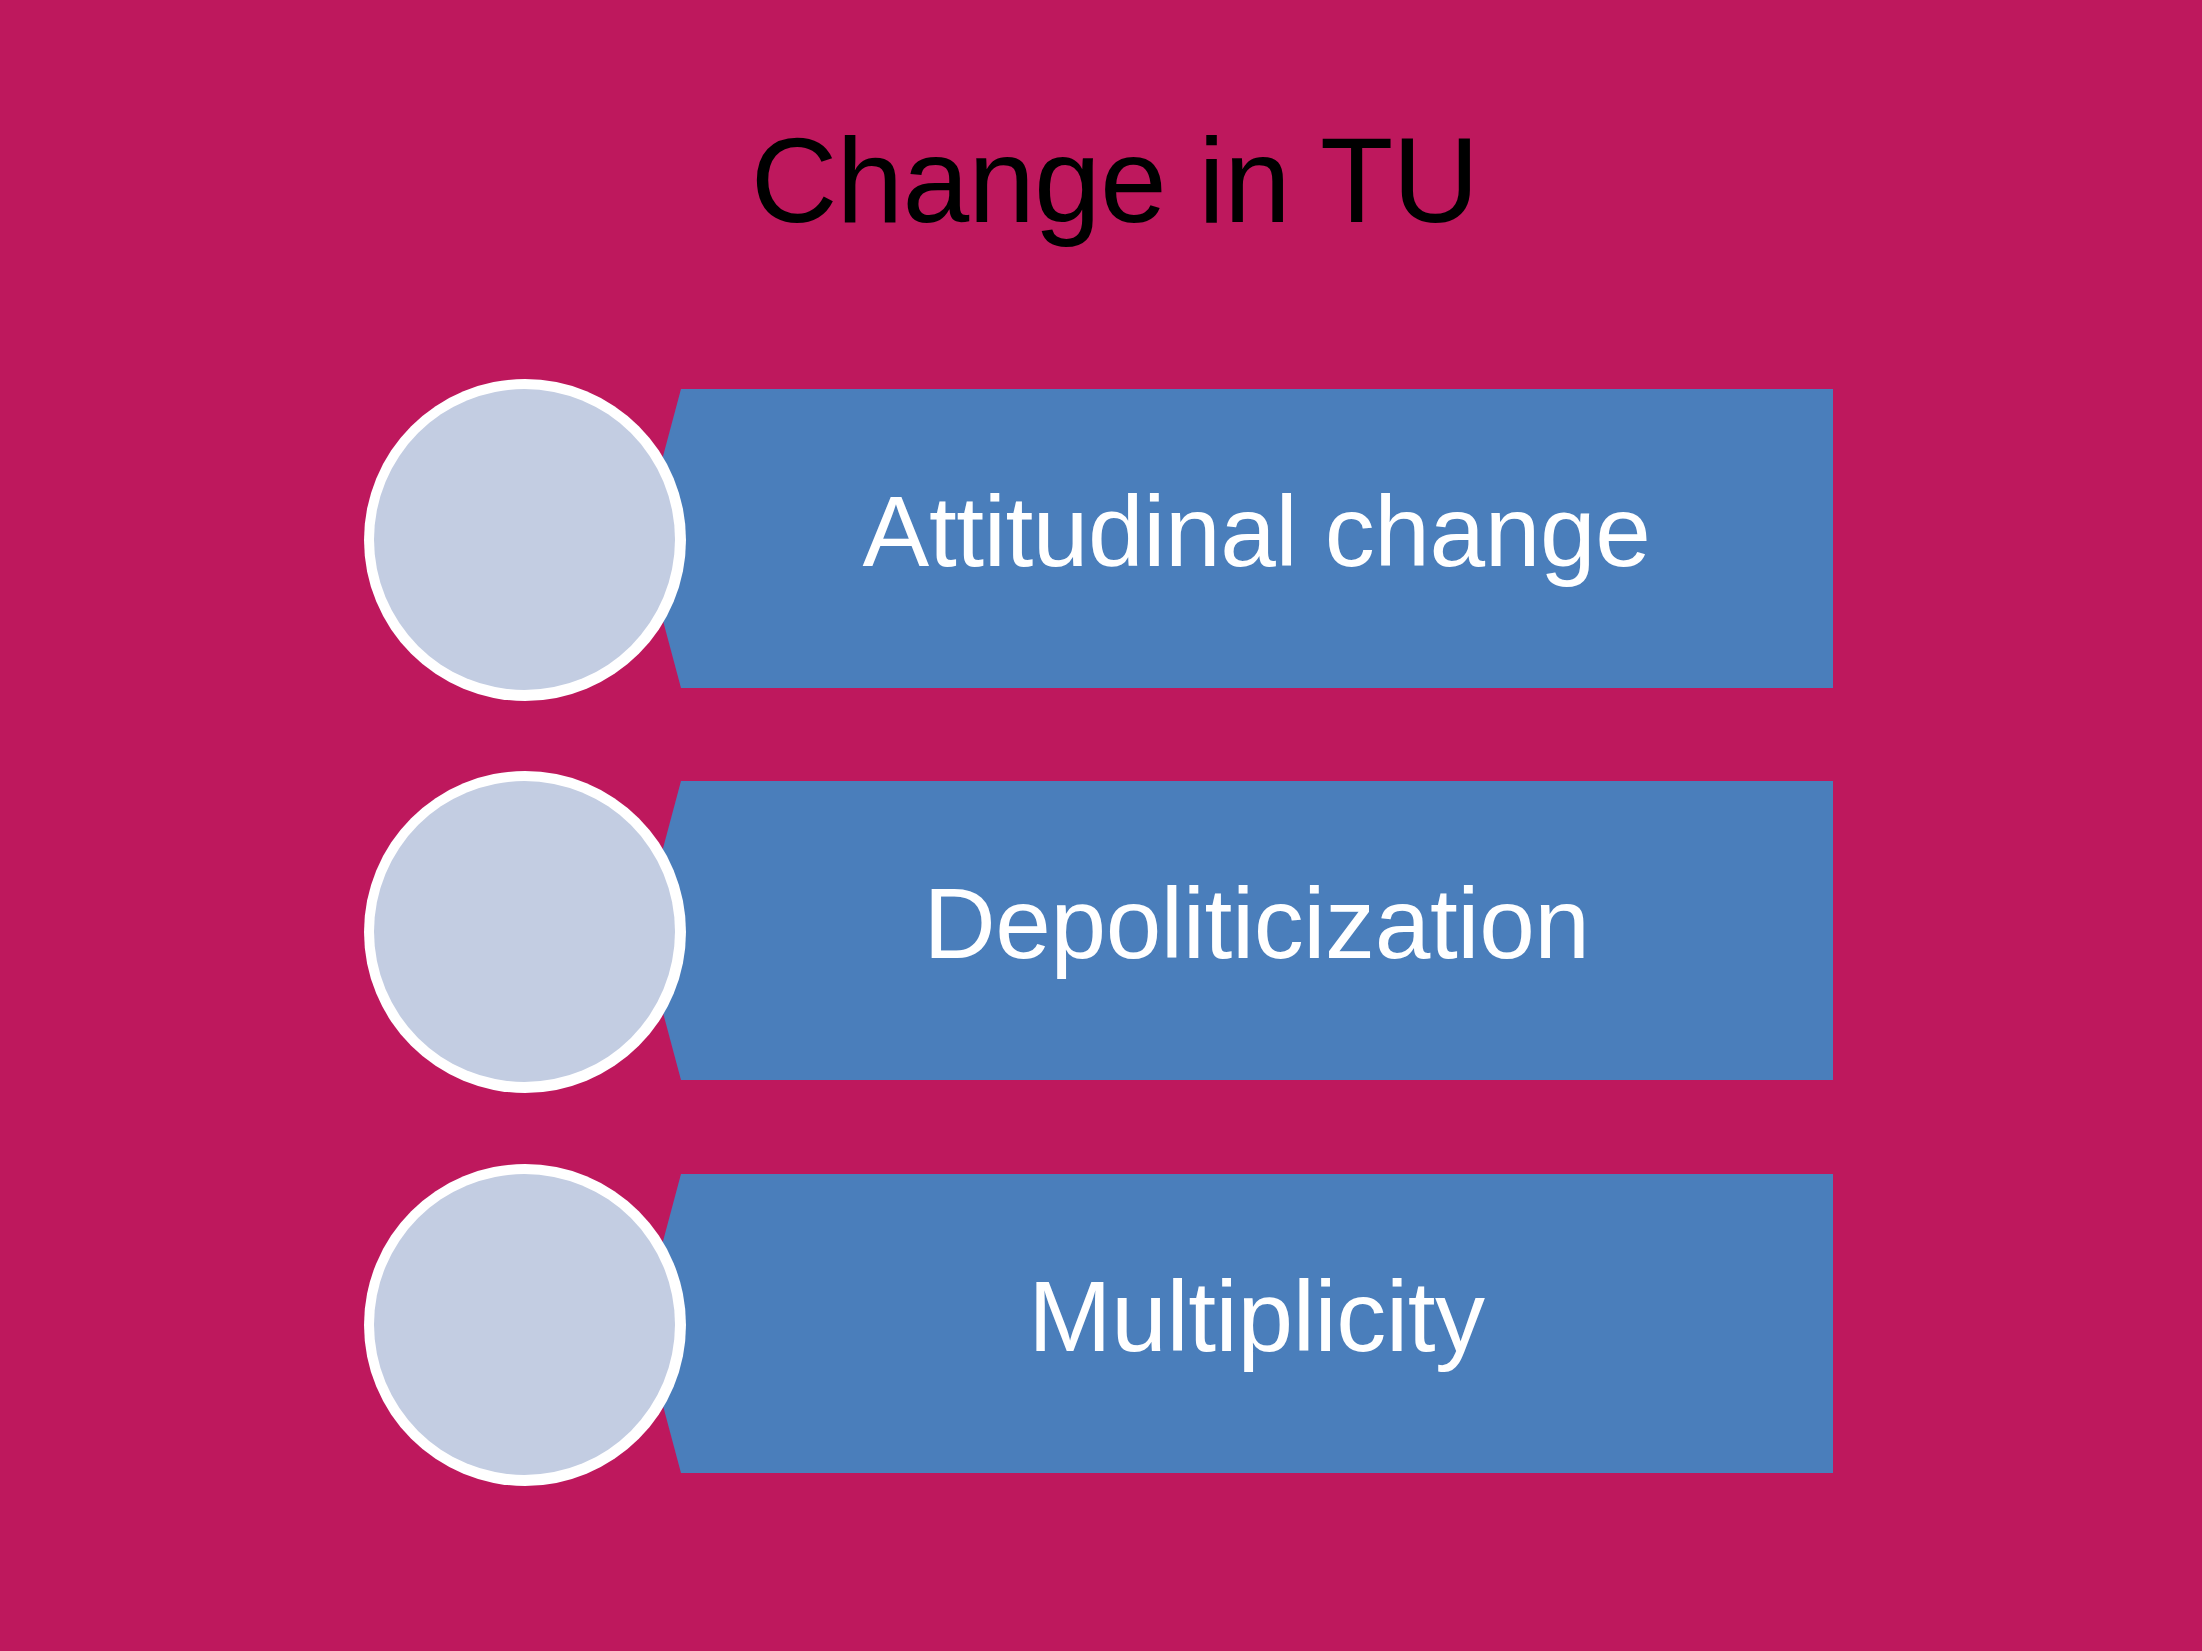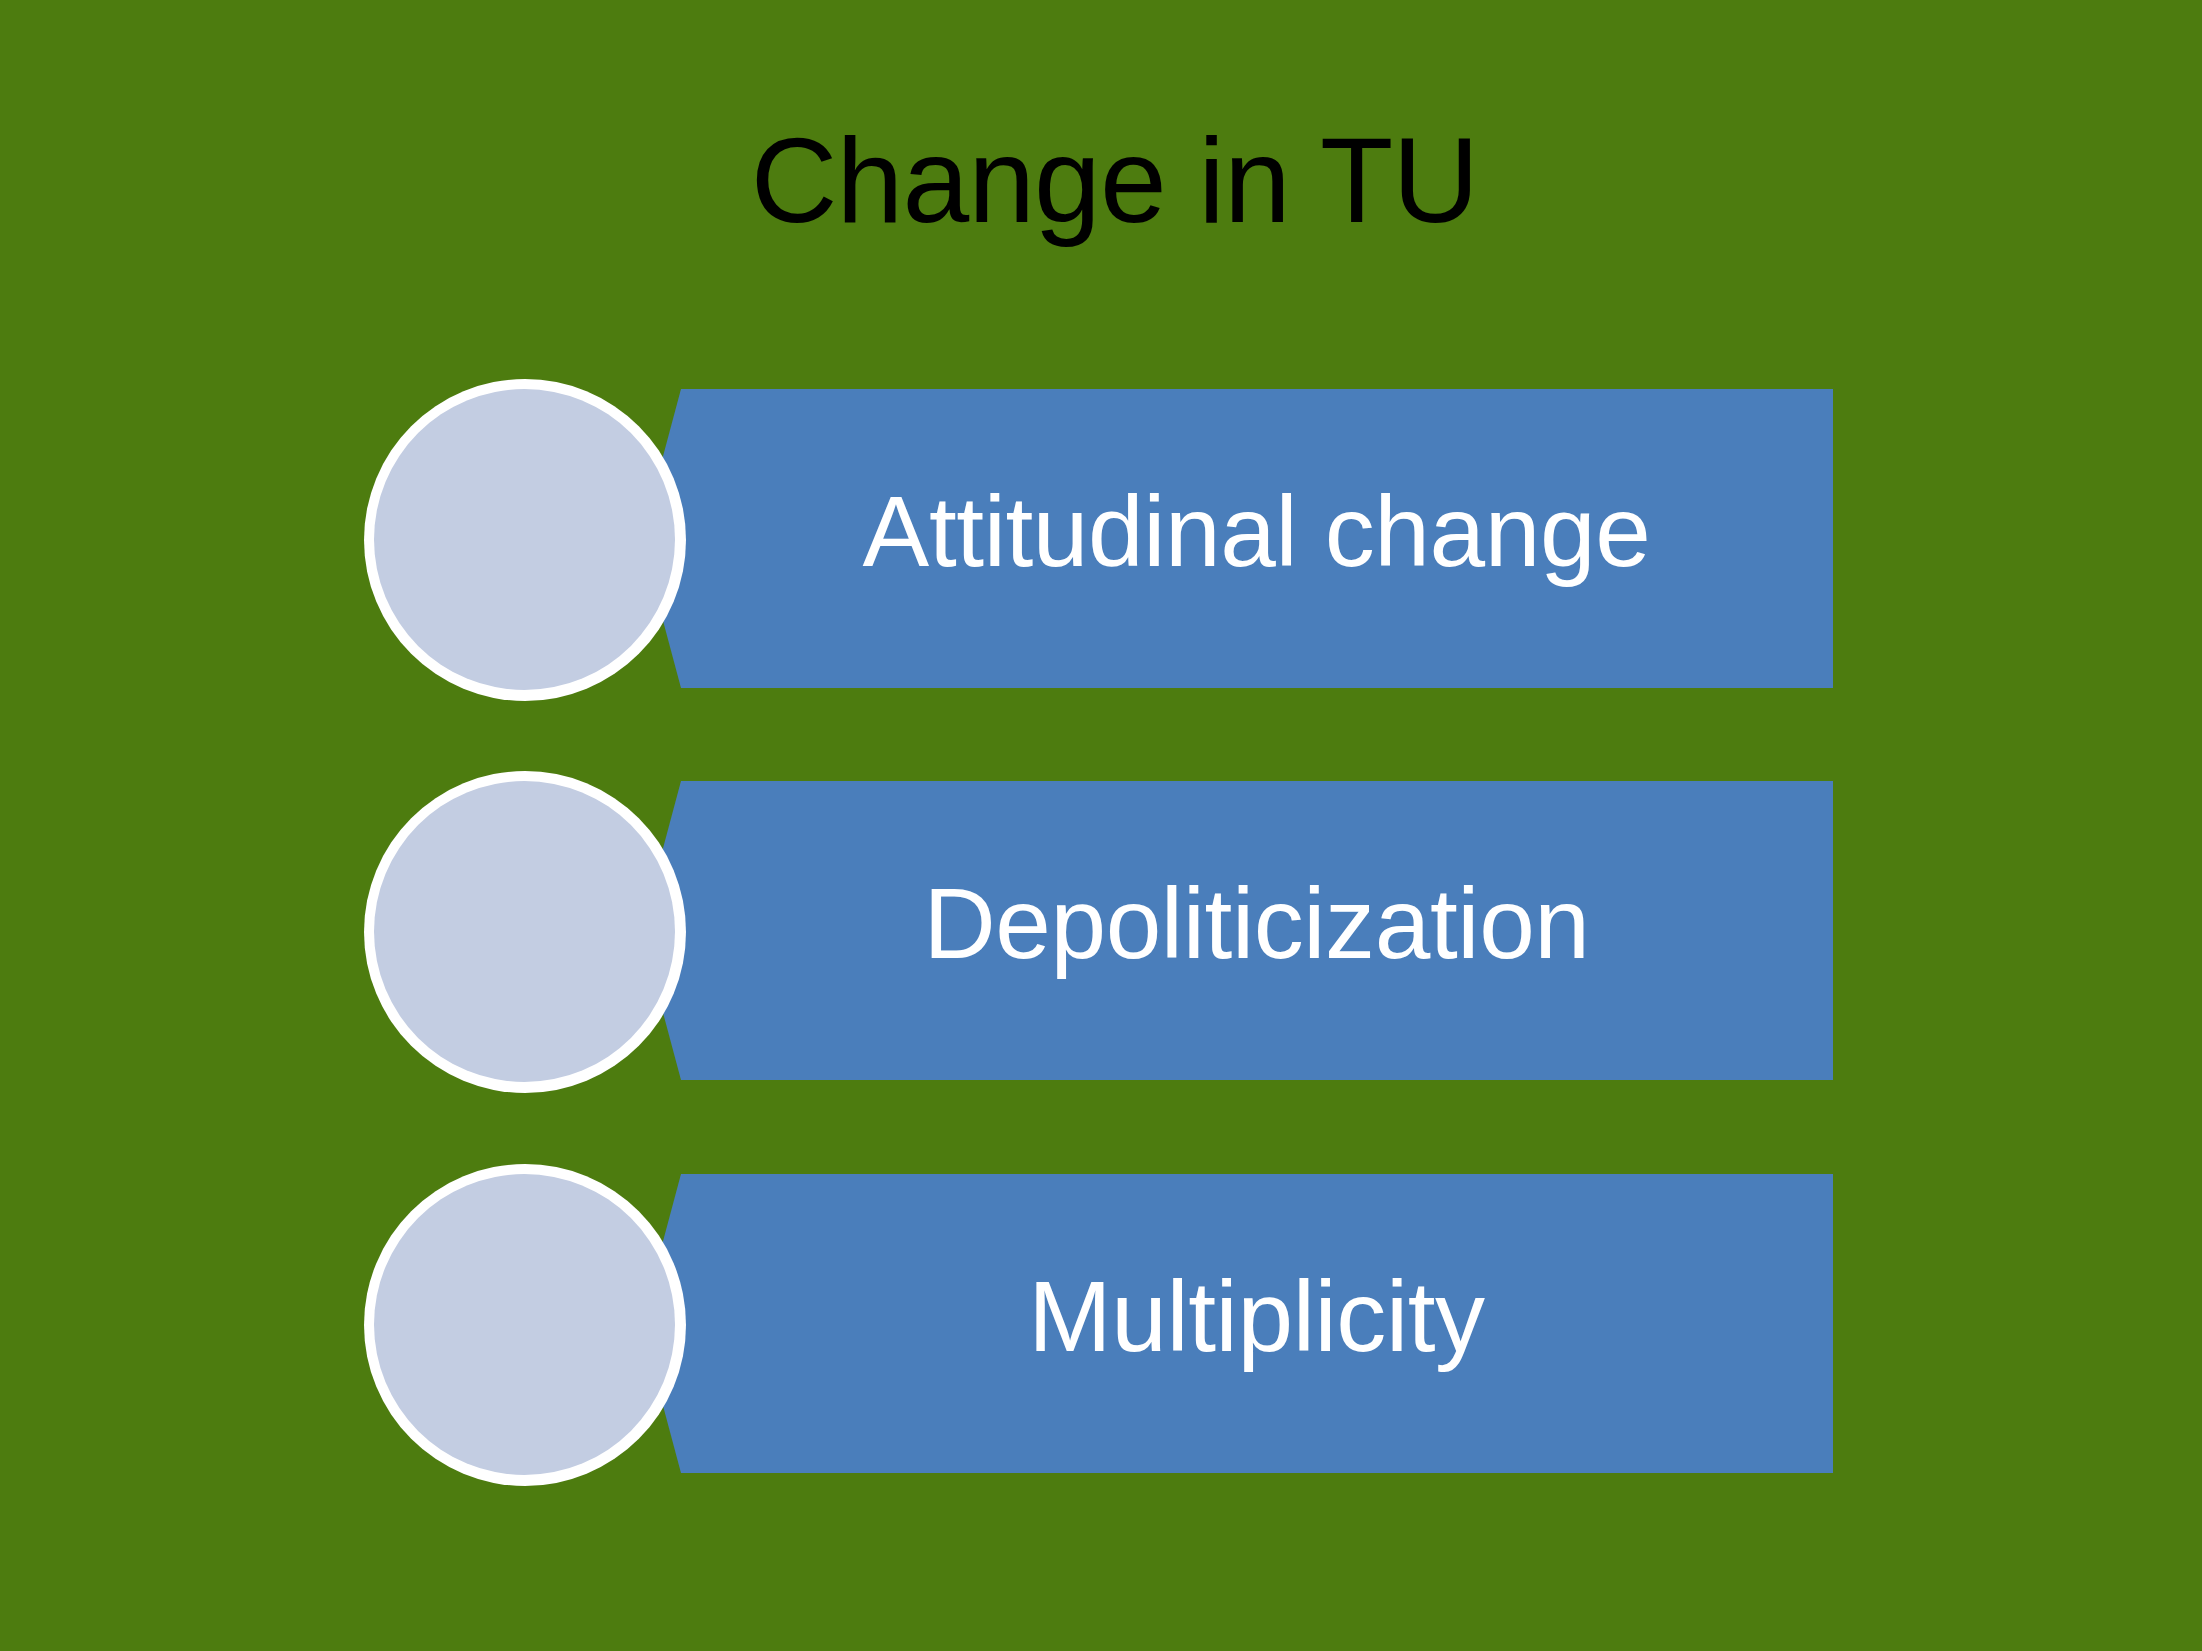--- a/index.html
+++ b/index.html
@@ -13,21 +13,21 @@
     position: relative;
     overflow: hidden;
     font-family: "Liberation Sans", sans-serif;
   }
 
   #slide {
     position: absolute;
     left: 0; top: 0;
     width: 2203px;
     height: 1652px;
-    background: #4d7c0f;
+    background: #be185d;
   }
 
   
   #slide-title {
     position: absolute;
     left: 0;
     top: 120px;
     width: 2203px;
     text-align: center;
     color: #000000;

